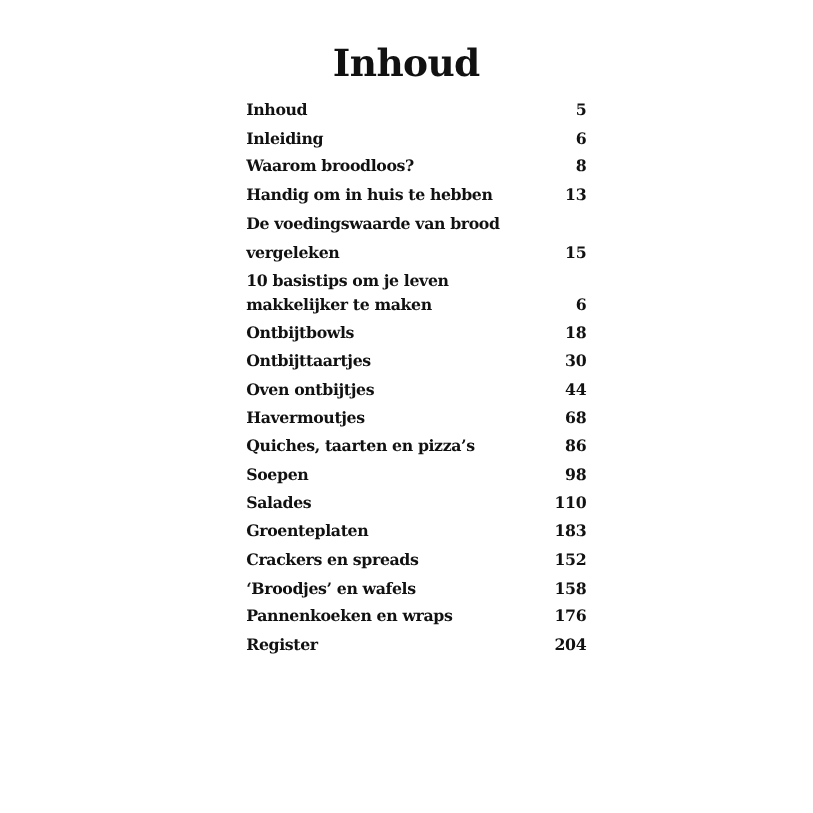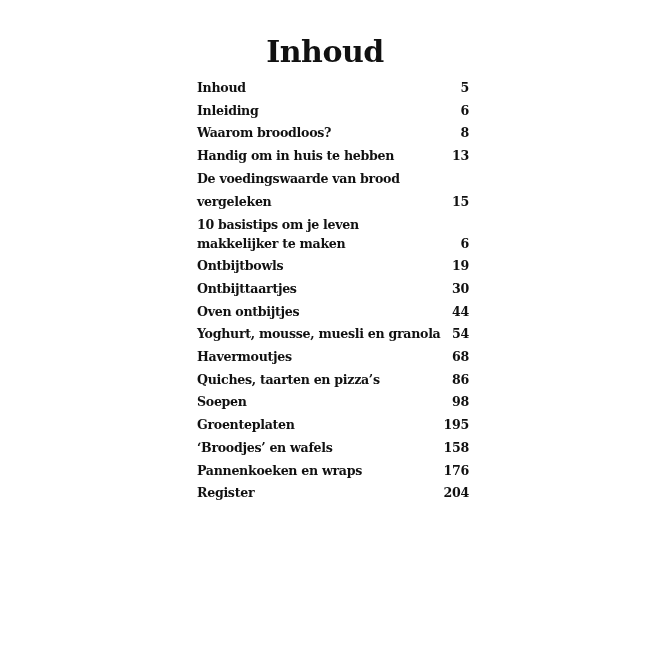--- a/index.html
+++ b/index.html
@@ -84,49 +84,53 @@
   <div class="toc-row">
     <span class="toc-label" style="padding-right:4px;">De voedingswaarde van brood vergeleken</span>
     <span class="toc-page">15</span>
   </div>
   <div class="toc-row multi">
     <span class="toc-label" style="padding-right:24px;">10 basistips om je leven makkelijker te maken</span>
     <span class="toc-page">6</span>
   </div>
   <div class="toc-row">
     <span class="toc-label">Ontbijtbowls</span>
-    <span class="toc-page">19</span>
+    <span class="toc-page">18</span>
   </div>
   <div class="toc-row">
     <span class="toc-label">Ontbijttaartjes</span>
     <span class="toc-page">30</span>
   </div>
   <div class="toc-row">
     <span class="toc-label">Oven ontbijtjes</span>
     <span class="toc-page">44</span>
-  </div>
-  <div class="toc-row">
-    <span class="toc-label">Yoghurt, mousse, muesli en granola</span>
-    <span class="toc-page">54</span>
   </div>
   <div class="toc-row">
     <span class="toc-label">Havermoutjes</span>
     <span class="toc-page">68</span>
   </div>
   <div class="toc-row">
     <span class="toc-label">Quiches, taarten en pizza’s</span>
     <span class="toc-page">86</span>
   </div>
   <div class="toc-row">
     <span class="toc-label">Soepen</span>
     <span class="toc-page">98</span>
   </div>
   <div class="toc-row">
+    <span class="toc-label">Salades</span>
+    <span class="toc-page">110</span>
+  </div>
+  <div class="toc-row">
     <span class="toc-label">Groenteplaten</span>
-    <span class="toc-page">195</span>
+    <span class="toc-page">183</span>
+  </div>
+  <div class="toc-row">
+    <span class="toc-label">Crackers en spreads</span>
+    <span class="toc-page">152</span>
   </div>
   <div class="toc-row">
     <span class="toc-label">‘Broodjes’ en wafels</span>
     <span class="toc-page">158</span>
   </div>
   <div class="toc-row">
     <span class="toc-label">Pannenkoeken en wraps</span>
     <span class="toc-page">176</span>
   </div>
   <div class="toc-row">

